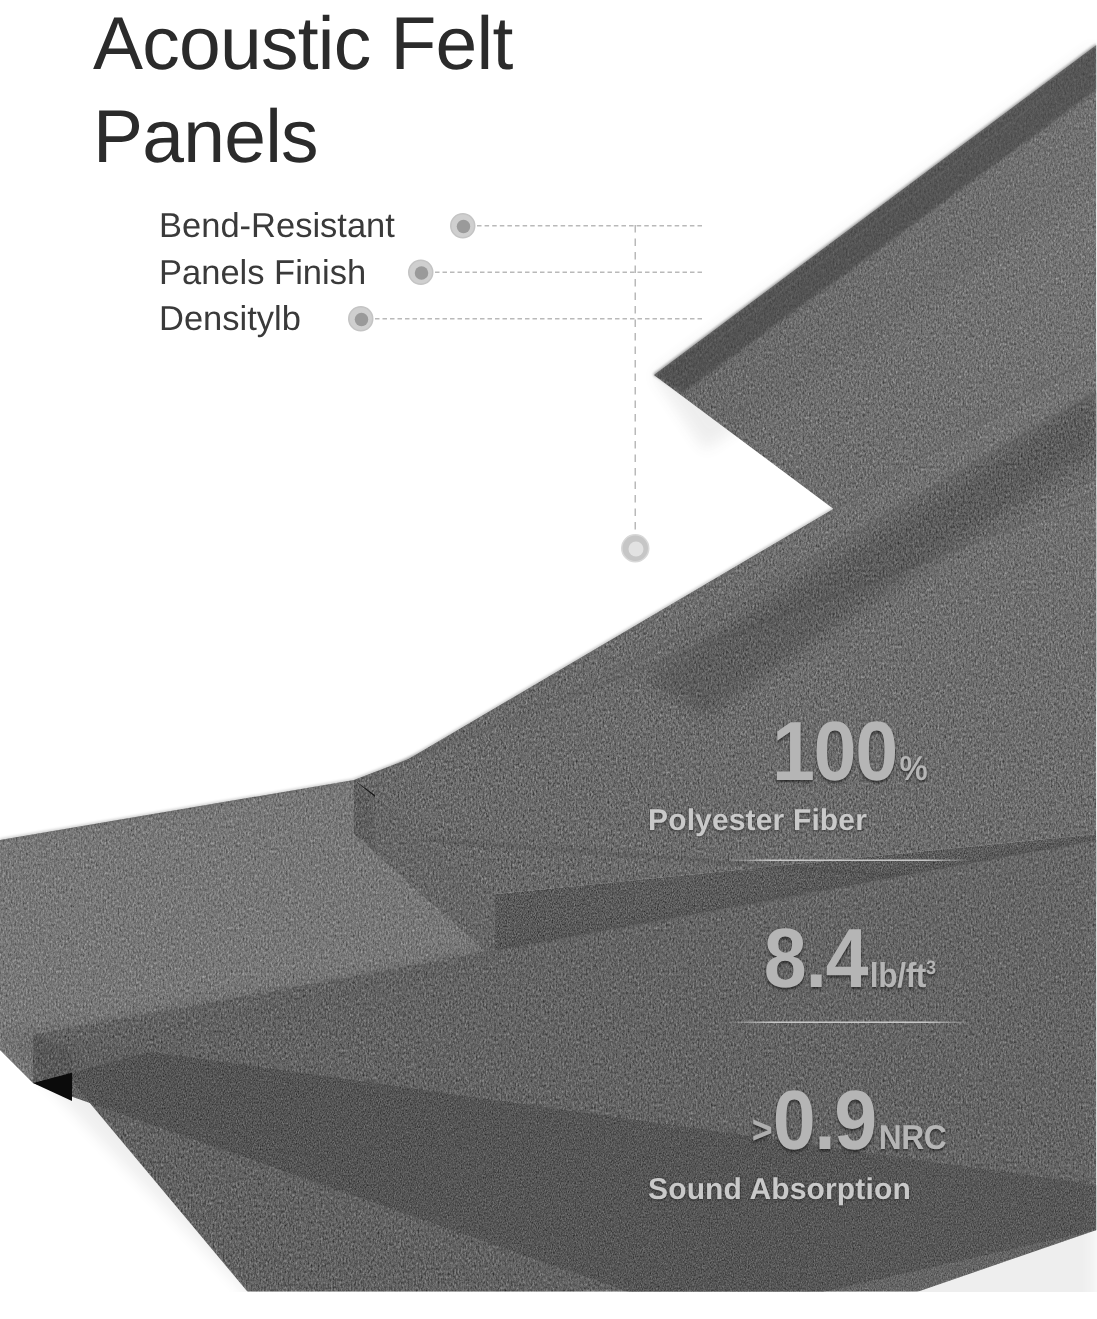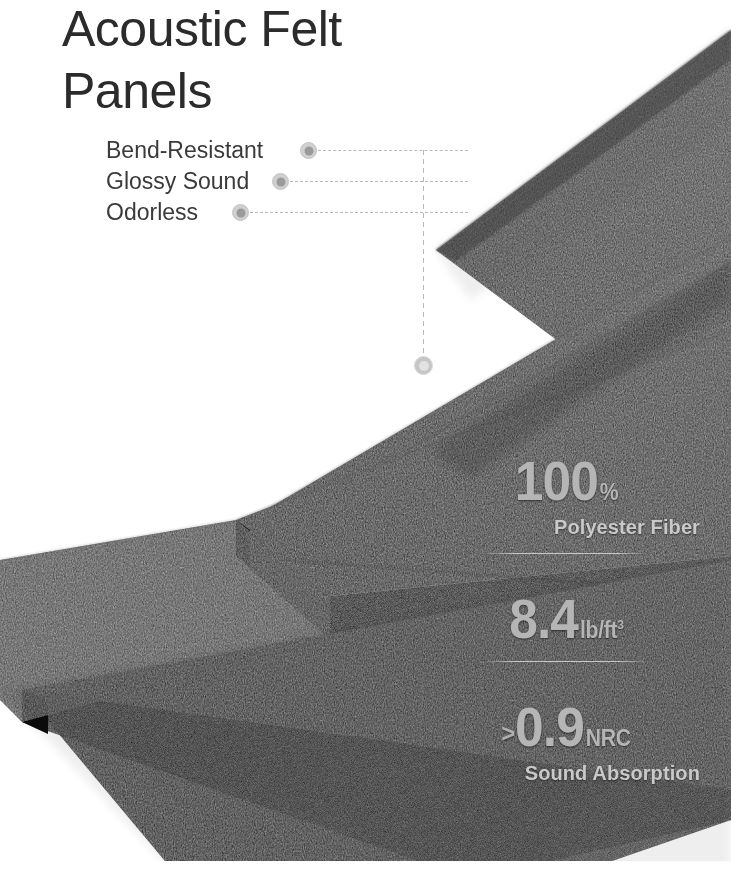--- a/index.html
+++ b/index.html
@@ -79,23 +79,23 @@
     content:"";
     position:absolute;left:50%;top:50%;
     width:10px;height:10px;border-radius:50%;
     background:#e2e2e2;
     transform:translate(-50%,-50%);
   }
 
   
   .stats{
     position:absolute;
-    left:432px;top:452px;
+    left:432px;top:472px;
     width:268px;
-    text-align:right;
+    text-align:left;
     color:#b9b9b9;
   }
   .stat{padding:0;margin-top:36px;}
   .stat-value{
     font-family:"Liberation Sans","DejaVu Sans",sans-serif;
     font-weight:700;
     font-size:56px;
     line-height:58px;
     letter-spacing:-1px;
     color:#b5b5b5;
@@ -282,27 +282,27 @@
 
   <div class="features">
 
     <div class="feature-row">
       <span class="feature-label">Bend-Resistant</span>
       <span class="dot" style="left:256px;"></span>
       <span class="leader" style="left:274px;width:150px;"></span>
     </div>
 
     <div class="feature-row">
-      <span class="feature-label">Glossy Sound</span>
+      <span class="feature-label">Panels Finish</span>
       <span class="dot" style="left:228px;"></span>
       <span class="leader" style="left:246px;width:178px;"></span>
     </div>
 
     <div class="feature-row">
-      <span class="feature-label">Odorless</span>
+      <span class="feature-label">Densitylb</span>
       <span class="dot" style="left:188px;"></span>
       <span class="leader" style="left:206px;width:218px;"></span>
     </div>
   </div>
 
   <svg id="leaders" viewBox="0 0 731 879" xmlns="http://www.w3.org/2000/svg">
     <path d="M 423.5 150 L 423.5 358" stroke="#b9b9b9" stroke-width="1" stroke-dasharray="5 4" fill="none"></path>
   </svg>
 
   <div class="end-dot" style="left:414px;top:356px;"></div>

